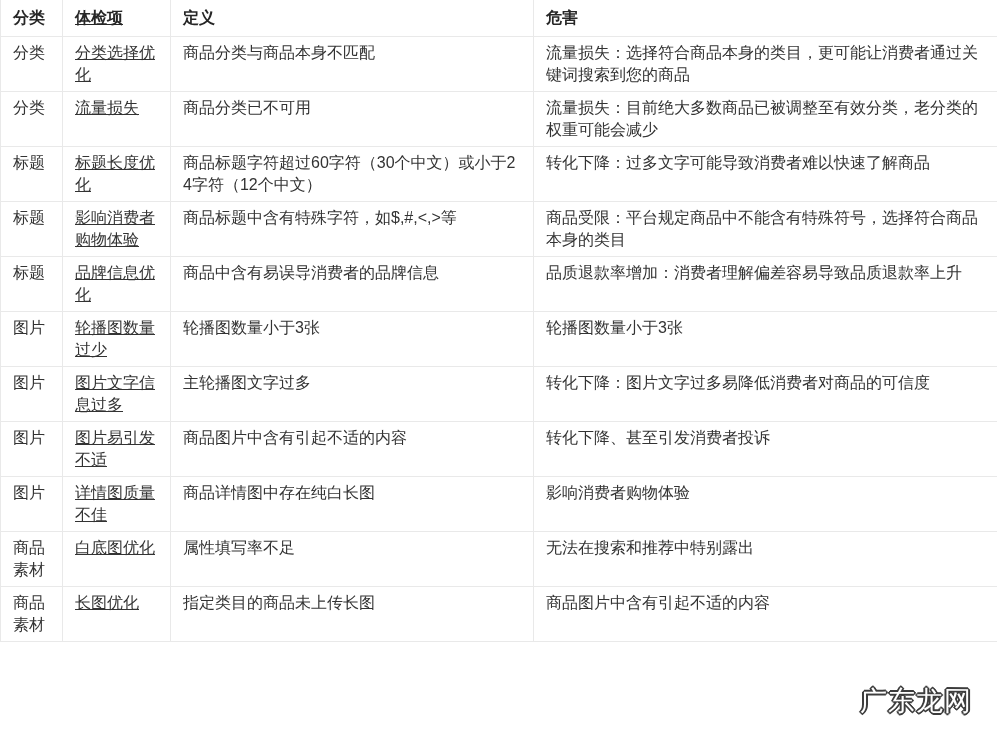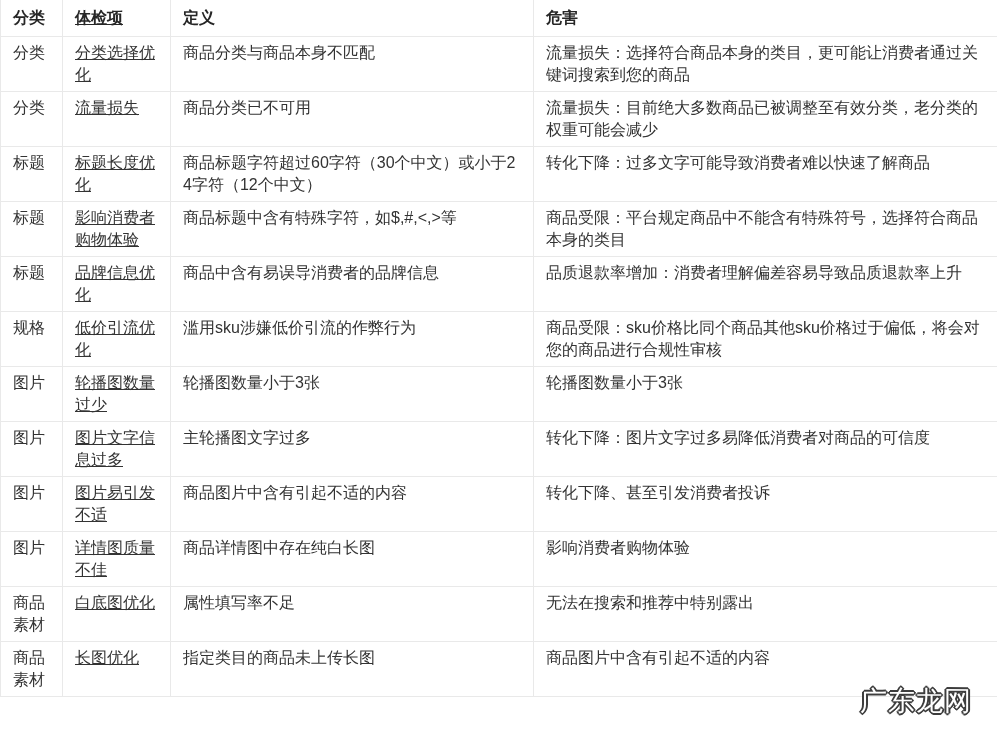--- a/index.html
+++ b/index.html
@@ -97,26 +97,20 @@
         <td class="col-3">商品标题中含有特殊字符，如$,#,&lt;,&gt;等</td>
         <td class="col-4">商品受限：平台规定商品中不能含有特殊符号，选择符合商品本身的类目</td>
       </tr>
       <tr>
         <td class="col-1">标题</td>
         <td class="col-2">品牌信息优化</td>
         <td class="col-3">商品中含有易误导消费者的品牌信息</td>
         <td class="col-4">品质退款率增加：消费者理解偏差容易导致品质退款率上升</td>
       </tr>
       <tr>
-        <td class="col-1">规格</td>
-        <td class="col-2">低价引流优化</td>
-        <td class="col-3">滥用sku涉嫌低价引流的作弊行为</td>
-        <td class="col-4">商品受限：sku价格比同个商品其他sku价格过于偏低，将会对您的商品进行合规性审核</td>
-      </tr>
-      <tr>
         <td class="col-1">图片</td>
         <td class="col-2">轮播图数量过少</td>
         <td class="col-3">轮播图数量小于3张</td>
         <td class="col-4">轮播图数量小于3张</td>
       </tr>
       <tr>
         <td class="col-1">图片</td>
         <td class="col-2">图片文字信息过多</td>
         <td class="col-3">主轮播图文字过多</td>
         <td class="col-4">转化下降：图片文字过多易降低消费者对商品的可信度</td>

